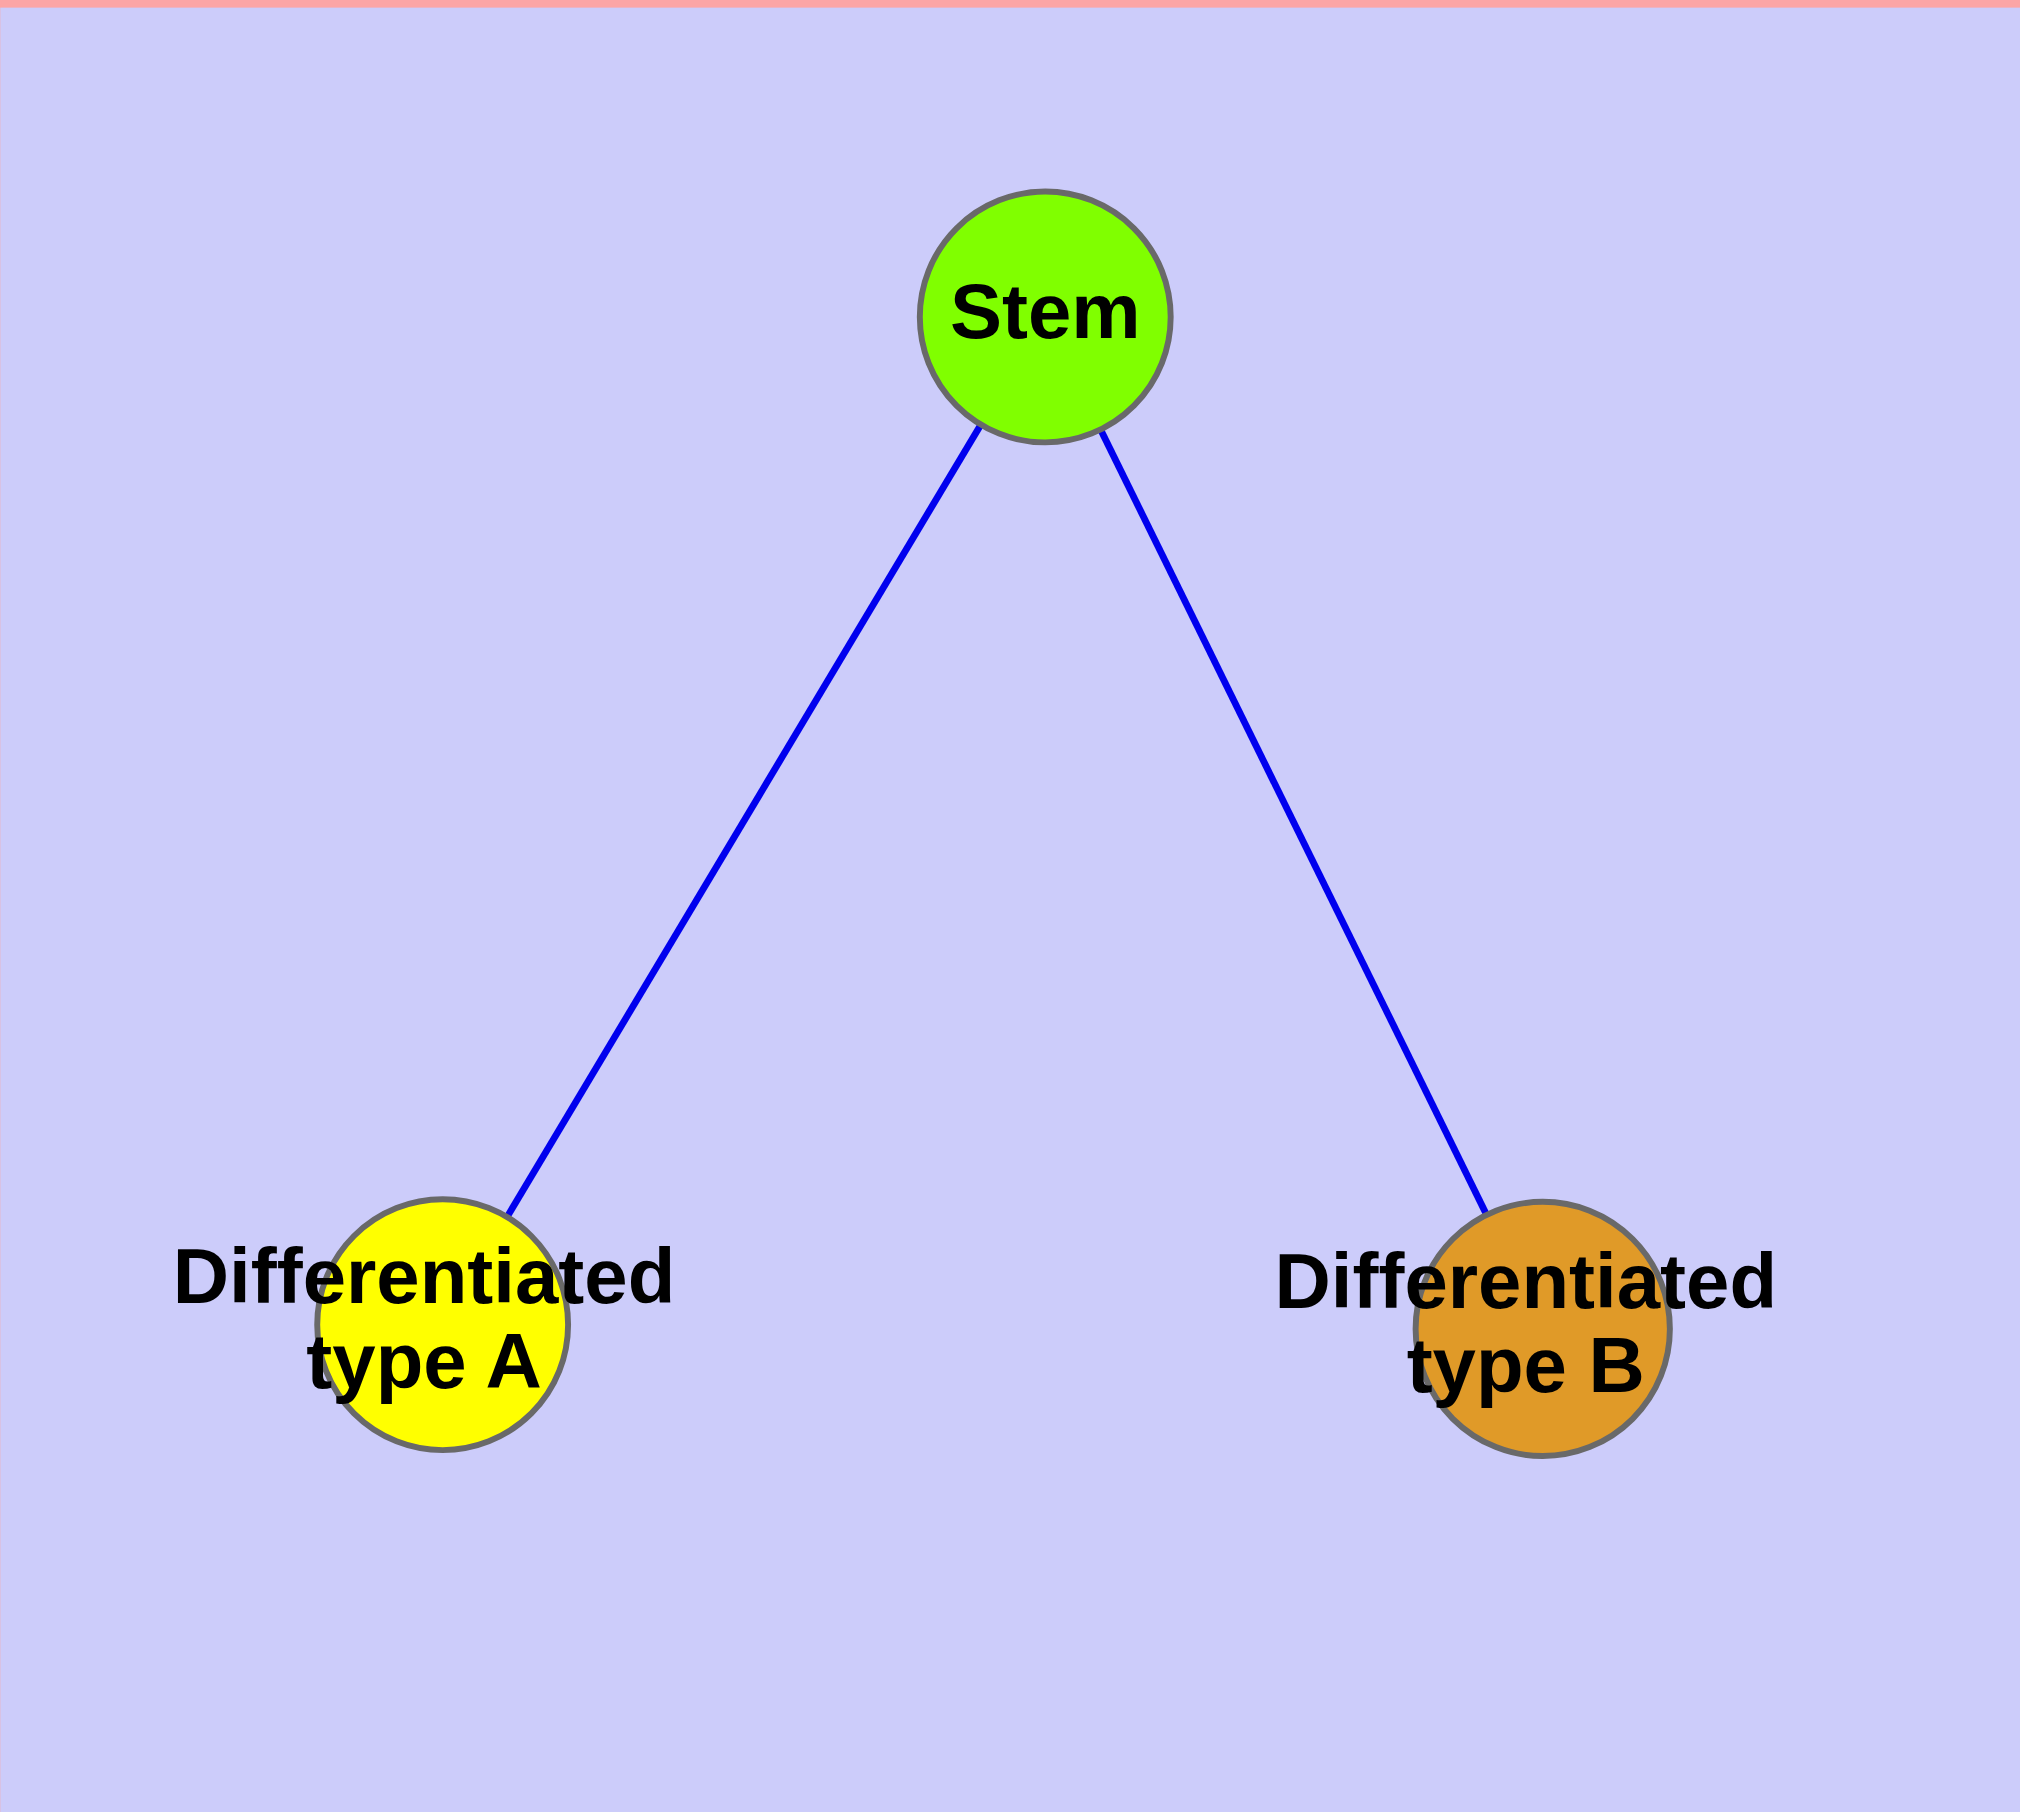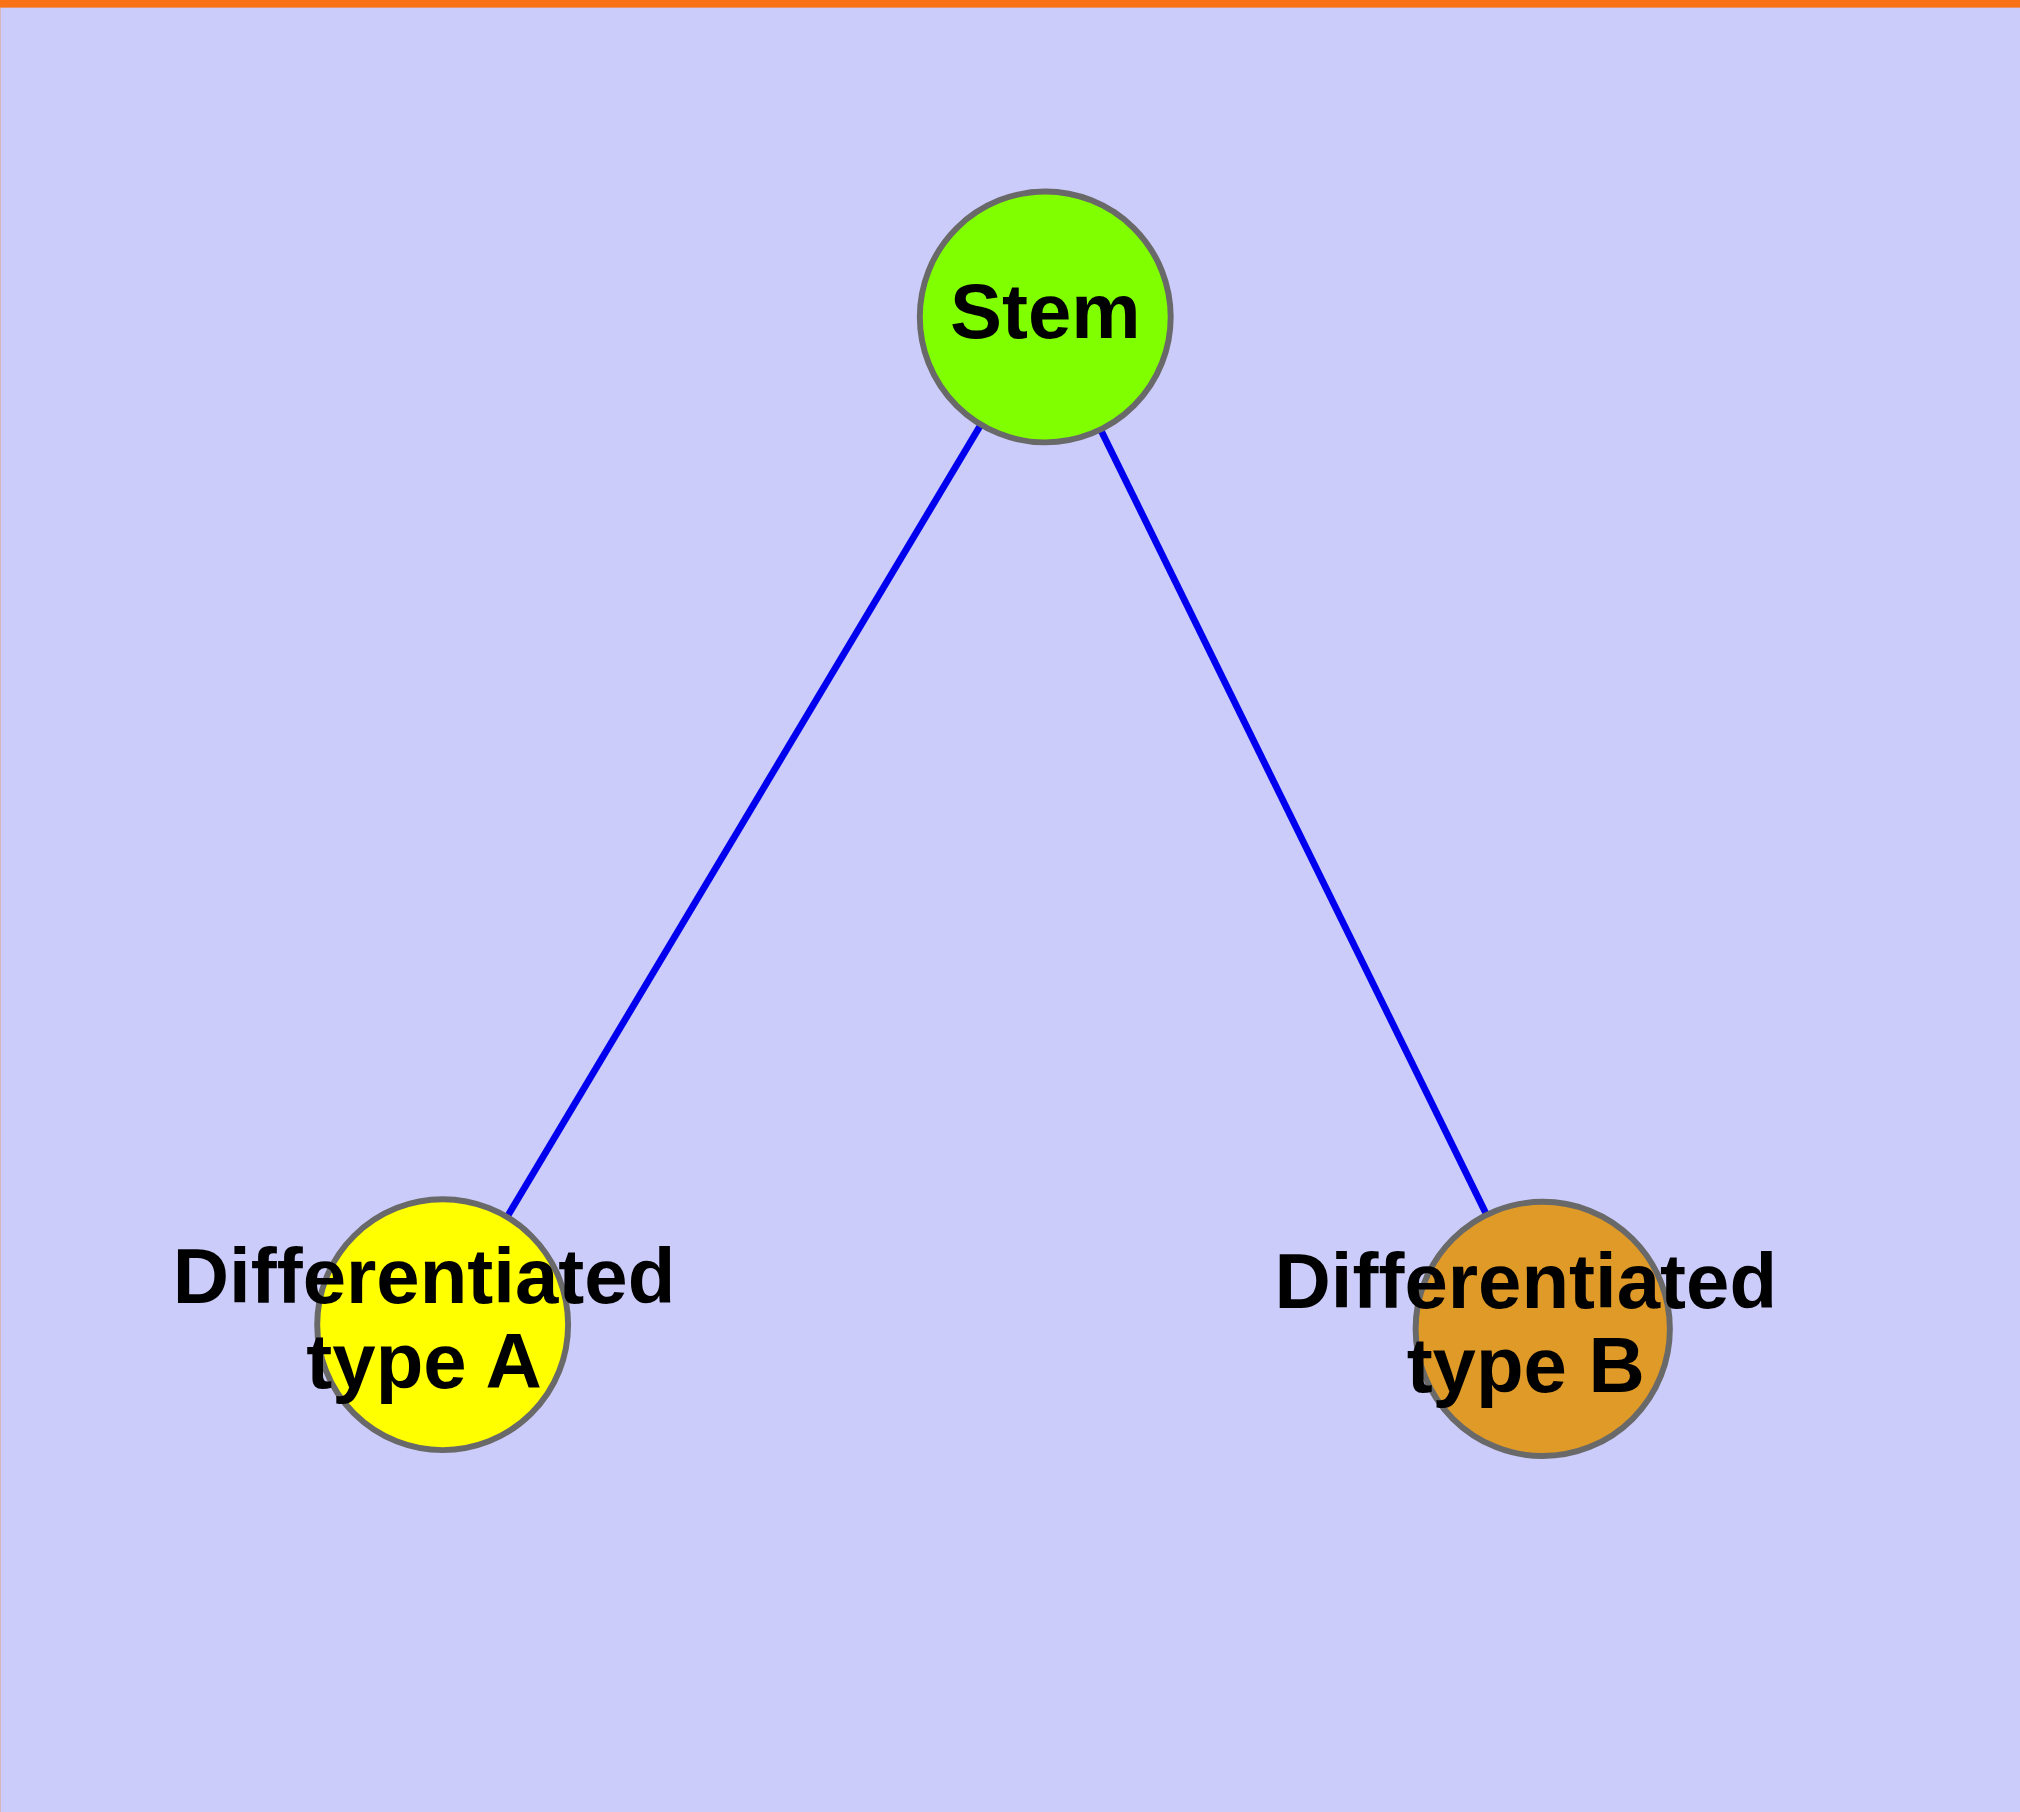--- a/index.html
+++ b/index.html
@@ -30,21 +30,21 @@
     font-family: "Liberation Sans", sans-serif;
     font-weight: bold;
     fill: #000000;
     text-anchor: middle;
     dominant-baseline: middle;
   }
 </style>
 </head>
 <body style="width: 2021px; height: 1812px;">
 
-<div id="graph-canvas" style="width: 2021px; height: 1812px; background: #f97316;">
+<div id="graph-canvas" style="width: 2021px; height: 1812px; background: #fca5a5;">
   <svg id="graph-svg" width="2021" height="1812" viewBox="0 0 2384 2138" xmlns="http://www.w3.org/2000/svg">
 
     <rect id="plot-background" x="0" y="9" width="2384" height="2129" fill="#ccccfa"></rect>
 
     <g id="edge-layer">
       <line id="edge-stem-to-diff-a" x1="1160.1225655305689" y1="495.8723904137182" x2="594.8774344694311" y2="1441.1276095862818" stroke="#0000ee" stroke-width="8" stroke-linecap="butt"></line>
       <line id="edge-stem-to-diff-b" x1="1295.6490751400243" y1="501.43270139214496" x2="1756.4685435199754" y2="1438.772471827684" stroke="#0000ee" stroke-width="8" stroke-linecap="butt"></line>
     </g>
 
     <g id="node-layer">

